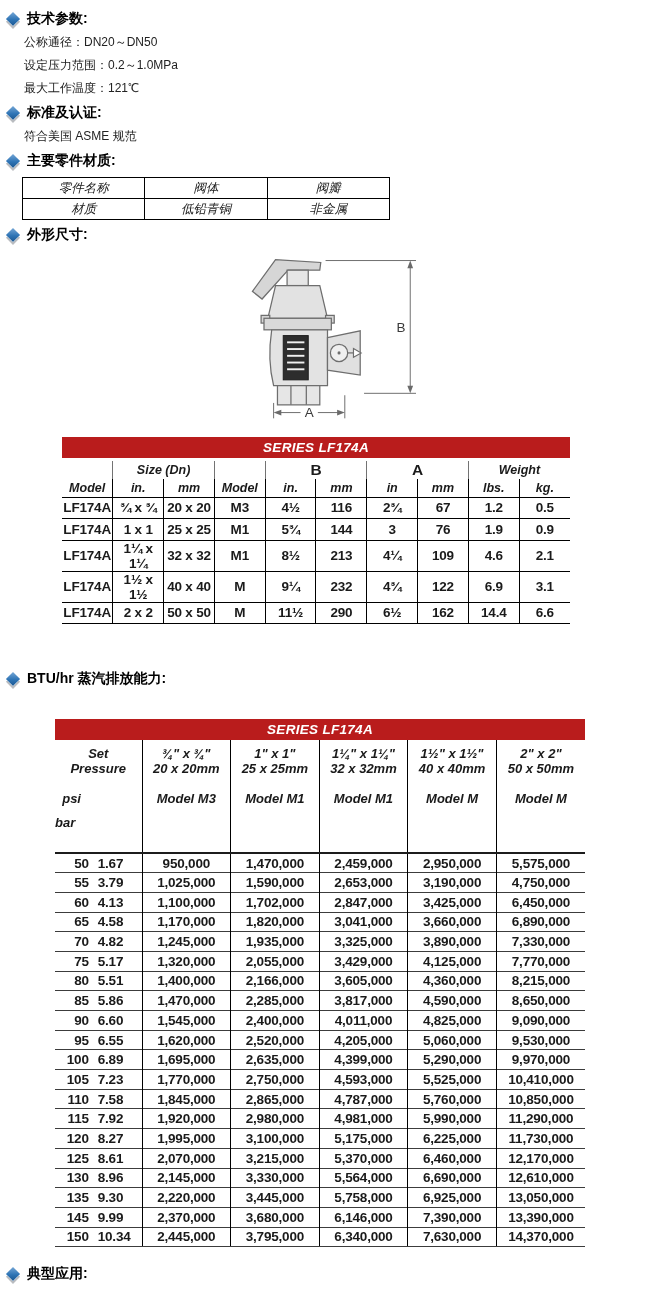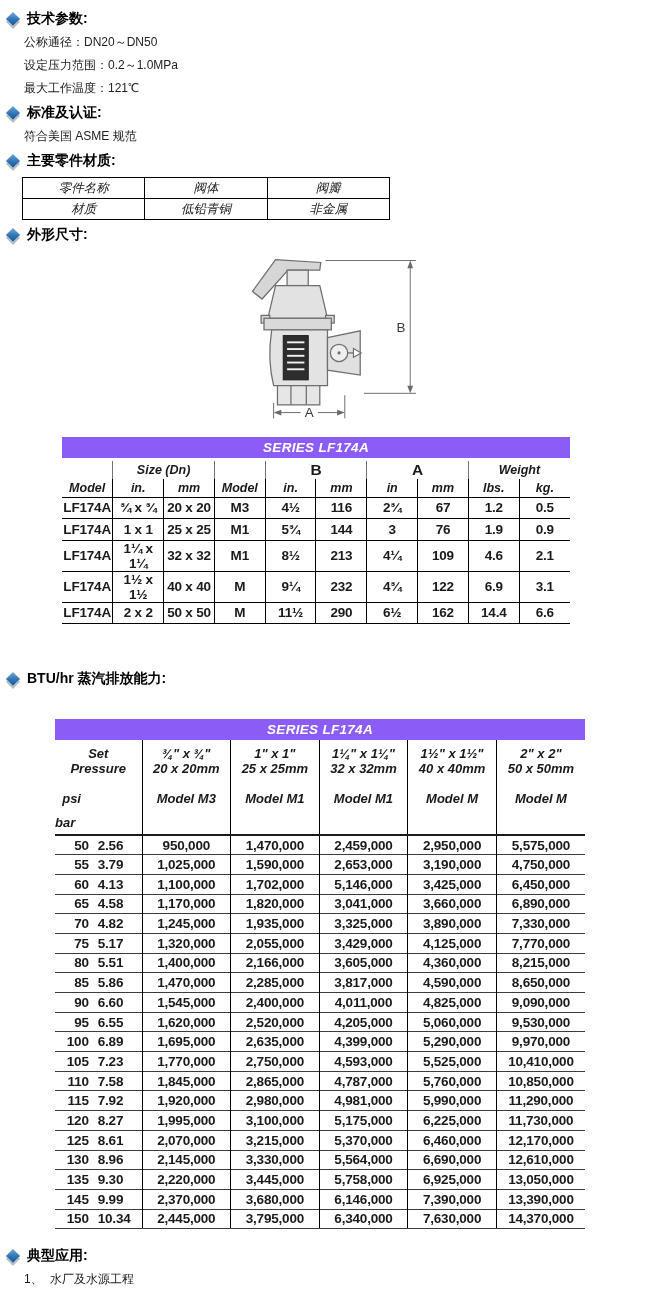--- a/index.html
+++ b/index.html
@@ -34,21 +34,21 @@
   .mat-table { margin: 4px 0 2px 22px; width: 368px; font-size: 12.5px; font-style: italic; }
   .mat-table td {
     border: 1px solid #000; text-align: center; height: 21px; width: 33.33%;
   }
 
   
   .diagram-wrap { height: 178px; margin: 2px 0 2px 225px; }
 
   
   .series-bar {
-    background: #8b5cf6; color: #fff; text-align: center;
+    background: #b91c1c; color: #fff; text-align: center;
     font-weight: bold; font-style: italic; font-size: 13.5px;
     height: 21px; line-height: 21px; letter-spacing: .3px;
   }
 
   
   .dims-wrap { width: 508px; margin: 8px 0 0 62px; }
   .dims { width: 100%; table-layout: fixed; margin-top: 3px; }
   .dims th, .dims td { border-left: 1px solid #000; padding: 0; }
   .dims tr > :first-child { border-left: none; }
   .dims thead th { font-weight: bold; font-style: italic; font-size: 12.5px; text-align: center; }
@@ -64,21 +64,21 @@
   .dims tbody tr:last-child td { border-bottom: 1.5px solid #000; }
 
   
   .btu-wrap { width: 530px; margin: 28px 0 0 55px; }
   .btu { width: 100%; table-layout: fixed; }
   .btu col.c-set { width: 87px; }
   .btu th, .btu td { border-left: 1px solid #000; }
   .btu tr > :first-child { border-left: none; }
   .btu thead th {
     font-weight: bold; font-style: italic; font-size: 13px;
-    text-align: center; padding: 6px 0 4px 0; vertical-align: top;
+    text-align: center; padding: 6px 0 22px 0; vertical-align: top;
   }
   .btu thead .model-line { margin-top: 15px; flex-direction: column; }
   .btu thead th { border-bottom: 2px solid #1c1c1c; }
   .btu tbody td {
     text-align: center; font-weight: bold; font-size: 13.5px;
     height: 19.7px; letter-spacing: -0.2px; border-top: 1.6px solid #3c3c3c;
   }
   .btu tbody tr:first-child td { border-top: none; }
   .btu tbody tr:last-child td { border-bottom: 1.6px solid #3c3c3c; }
   .setcell { display: flex; justify-content: center; gap: 9px; }
@@ -327,21 +327,21 @@
             <div>50 x 50mm</div>
             <div class="model-line">Model M</div>
           </th>
         </tr>
     </thead>
     <tbody>
         <tr>
           <td>
             <div class="setcell">
               <span class="psi">50</span>
-              <span class="bar">2.56</span>
+              <span class="bar">1.67</span>
             </div>
           </td>
           <td>950,000</td>
           <td>1,470,000</td>
           <td>2,459,000</td>
           <td>2,950,000</td>
           <td>5,575,000</td>
         </tr>
         <tr>
           <td>
@@ -358,21 +358,21 @@
         </tr>
         <tr>
           <td>
             <div class="setcell">
               <span class="psi">60</span>
               <span class="bar">4.13</span>
             </div>
           </td>
           <td>1,100,000</td>
           <td>1,702,000</td>
-          <td>5,146,000</td>
+          <td>2,847,000</td>
           <td>3,425,000</td>
           <td>6,450,000</td>
         </tr>
         <tr>
           <td>
             <div class="setcell">
               <span class="psi">65</span>
               <span class="bar">4.58</span>
             </div>
           </td>

